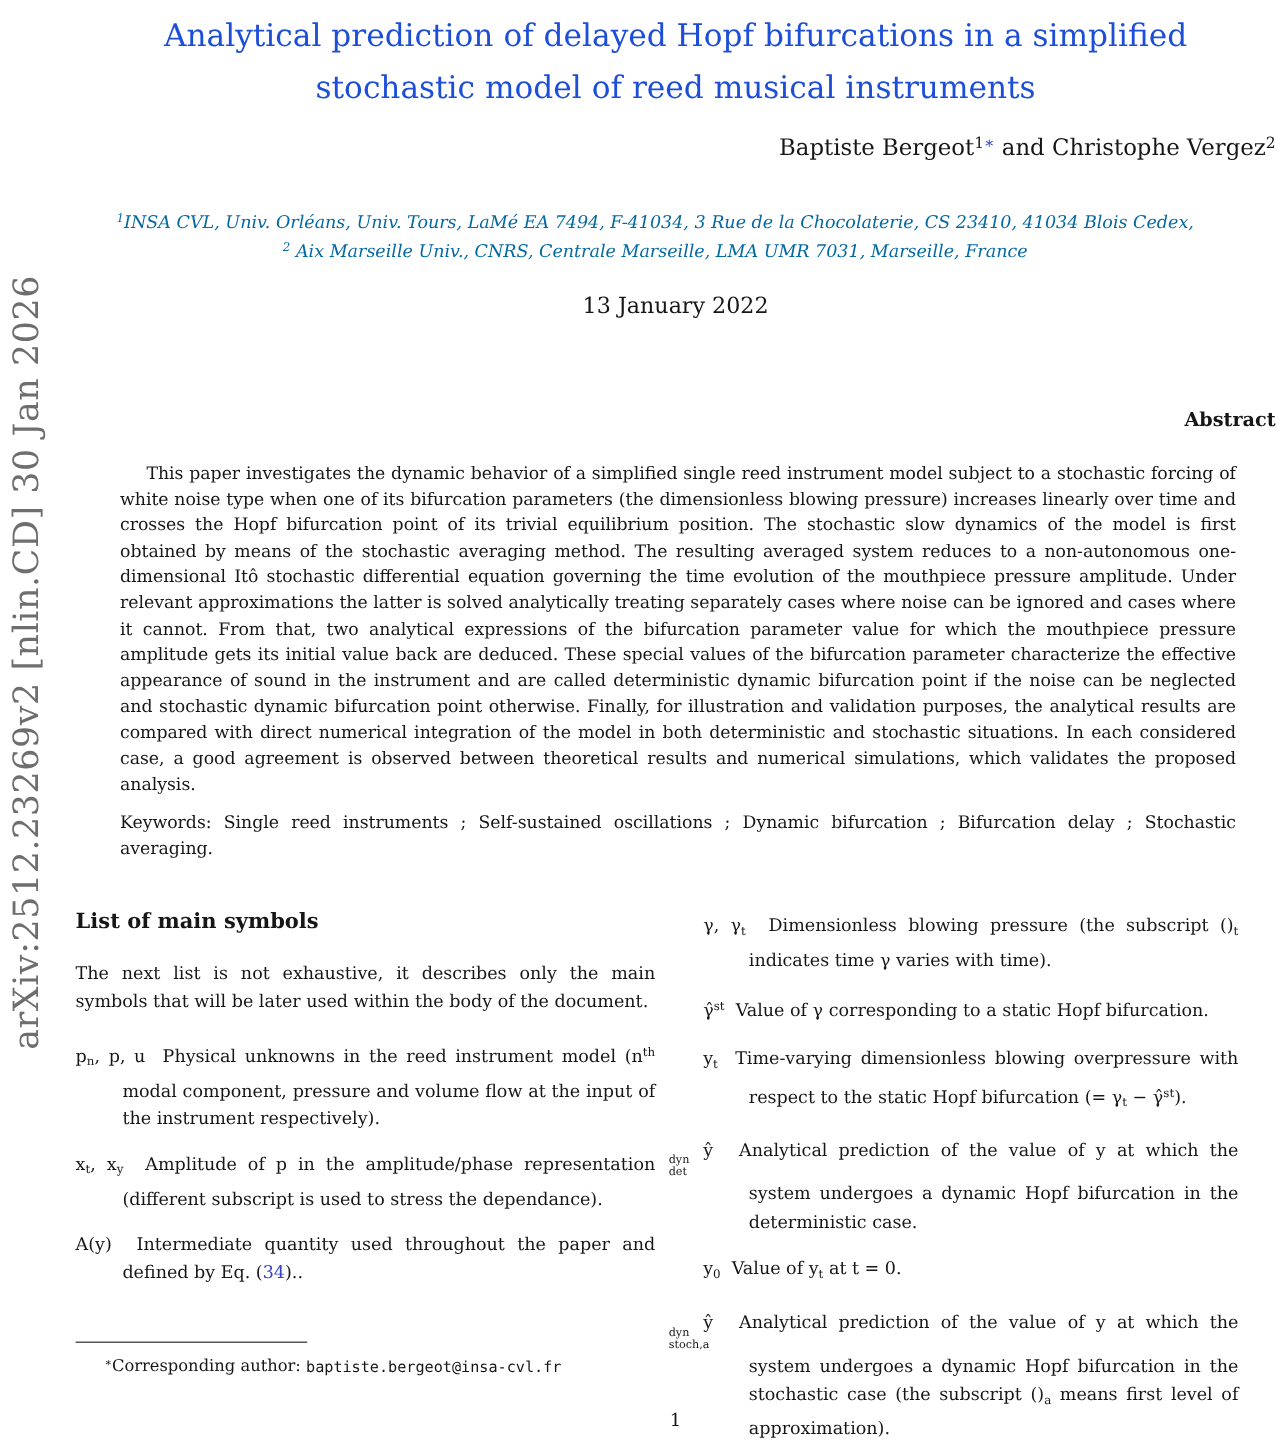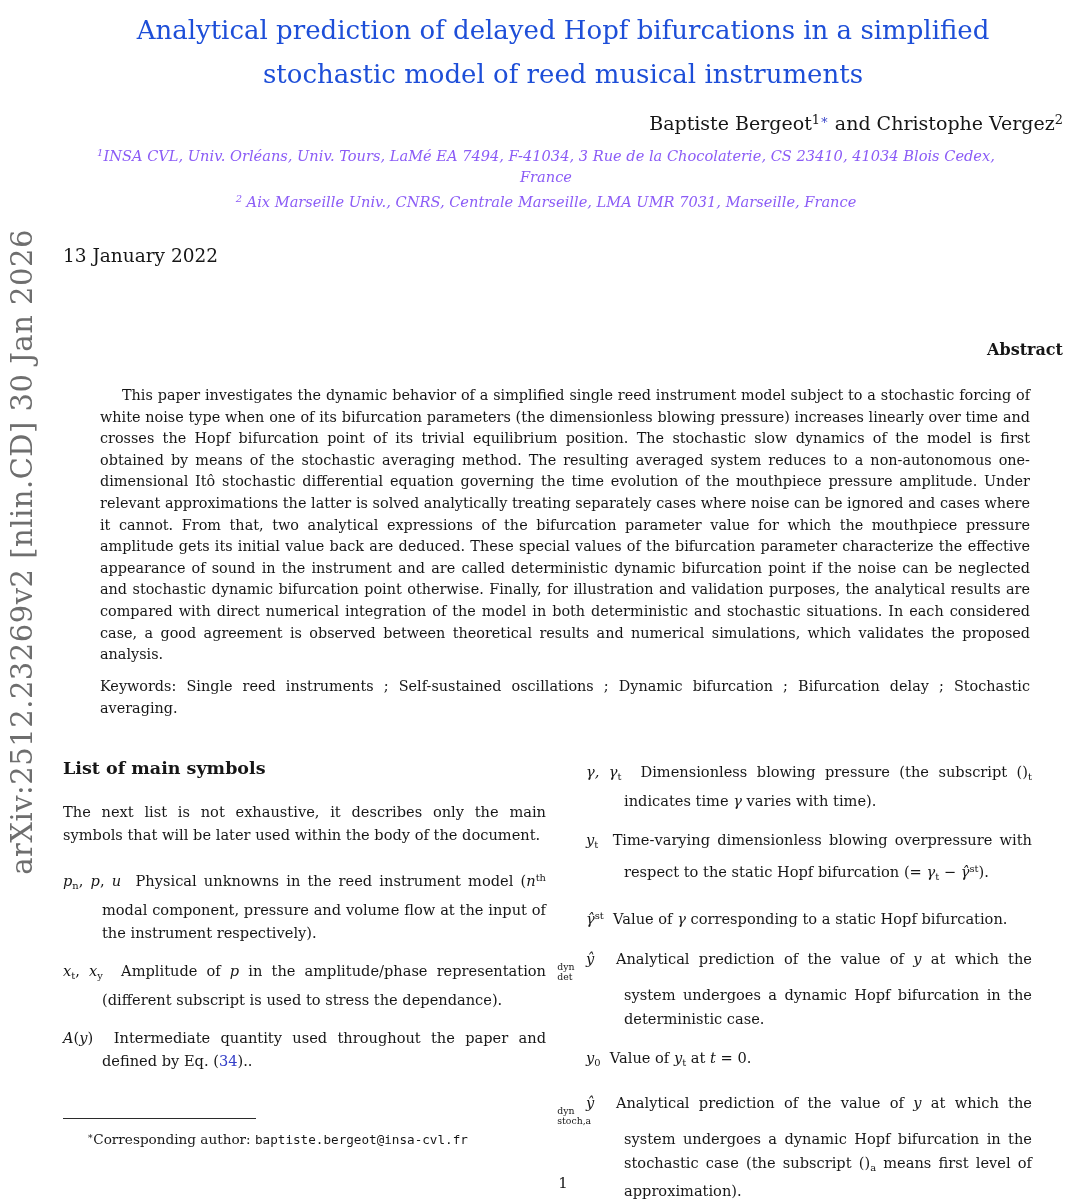--- a/index.html
+++ b/index.html
@@ -11,23 +11,23 @@
   
   .sidebar-label{
     position:absolute;left:22px;top:552px;
     transform:translate(-50%,-50%) rotate(-90deg);
     white-space:nowrap;font-size:29px;color:#6e6e6e;letter-spacing:.5px;
   }
   
   .title{position:absolute;left:63px;top:8px;width:1000px;text-align:center;
     font-size:26px;line-height:44px;color:#1d4ed8;}
   .authors{position:absolute;left:63px;top:112px;width:1000px;text-align:right;font-size:19px;}
-  .affiliations{position:absolute;left:40px;top:142px;width:1012px;text-align:center;
-    font-style:italic;font-size:14.6px;line-height:21.5px;color:#8b5cf6;}
-  .date-line{position:absolute;left:63px;top:245px;width:1000px;font-size:18.5px;}
+  .affiliations{position:absolute;left:40px;top:172px;width:1012px;text-align:center;
+    font-style:italic;font-size:14.6px;line-height:21.5px;color:#0369a1;}
+  .date-line{position:absolute;left:63px;top:245px;width:1000px;text-align:center;font-size:18.5px;}
   
   .abstract-heading{position:absolute;left:63px;top:340px;width:1000px;text-align:right;
     font-weight:bold;font-size:16px;}
   .abstract-body{position:absolute;left:100px;top:385px;width:930px;
     font-size:14.4px;line-height:21.6px;text-align:justify;text-indent:22px;}
   .keywords{position:absolute;left:100px;top:676px;width:930px;
     font-size:14.4px;line-height:21.6px;text-align:justify;}
   
   .col-left{position:absolute;left:63px;top:758px;width:483px;}
   .col-right{position:absolute;left:586px;top:760px;width:446px;}
@@ -36,21 +36,21 @@
   .sym-item{font-size:14.6px;line-height:23.4px;text-align:justify;
     padding-left:39px;text-indent:-39px;margin:0 0 15px 0;}
   .col-right .sym-item{line-height:23.8px;margin-bottom:16px;padding-left:38px;text-indent:-38px;}
   
   .footnote{position:absolute;left:63px;top:1118px;width:483px;font-size:13.6px;line-height:19px;}
   .footnote-rule{width:193px;height:0;border-top:1.2px solid #2b2b2b;margin:0 0 7px 0;}
   .footnote-text{padding-left:24px;}
   
   .page-number{position:absolute;left:63px;top:1174px;width:1000px;text-align:center;font-size:15px;}
   
-  .seg-i{font-style:italic;}
+  .seg-i{}
   .seg-b{font-weight:normal;}
   .seg-sub{font-size:68%;vertical-align:-0.28em;}
   .seg-sup{font-size:68%;vertical-align:0.5em;}
   .seg-mono{font-family:"DejaVu Sans Mono","Liberation Mono",monospace;font-size:93%;margin-top:28px;}
   .seg-link{color:#3540c8;}
   .seg-stack{display:inline-flex;flex-direction:column;align-items:flex-start;
     font-size:64%;line-height:1.12;vertical-align:-0.62em;margin-left:1px;margin-right:2px;}
 </style>
 </head>
 <body>
@@ -59,42 +59,41 @@
 
 <div class="title">
   <div>Analytical prediction of delayed Hopf bifurcations in a simplified</div>
   <div>stochastic model of reed musical instruments</div>
 </div>
 
 <div class="authors"><span>Baptiste Bergeot</span><span class="seg-sup">1</span><span class="seg-sup seg-link">∗</span><span> and Christophe Vergez</span><span class="seg-sup">2</span></div>
 
 <div class="affiliations">
   <div><span class="seg-sup">1</span><span>INSA CVL, Univ. Orléans, Univ. Tours, LaMé EA 7494, F-41034, 3 Rue de la Chocolaterie, CS 23410, 41034 Blois Cedex,</span></div>
-  <div>France</div>
   <div><span class="seg-sup">2</span><span> Aix Marseille Univ., CNRS, Centrale Marseille, LMA UMR 7031, Marseille, France</span></div>
 </div>
 
 <div class="date-line">13 January 2022</div>
 
 <div class="abstract-heading">Abstract</div>
 <div class="abstract-body">This paper investigates the dynamic behavior of a simplified single reed instrument model subject to a stochastic forcing of white noise type when one of its bifurcation parameters (the dimensionless blowing pressure) increases linearly over time and crosses the Hopf bifurcation point of its trivial equilibrium position. The stochastic slow dynamics of the model is first obtained by means of the stochastic averaging method. The resulting averaged system reduces to a non-autonomous one-dimensional Itô stochastic differential equation governing the time evolution of the mouthpiece pressure amplitude. Under relevant approximations the latter is solved analytically treating separately cases where noise can be ignored and cases where it cannot. From that, two analytical expressions of the bifurcation parameter value for which the mouthpiece pressure amplitude gets its initial value back are deduced. These special values of the bifurcation parameter characterize the effective appearance of sound in the instrument and are called deterministic dynamic bifurcation point if the noise can be neglected and stochastic dynamic bifurcation point otherwise. Finally, for illustration and validation purposes, the analytical results are compared with direct numerical integration of the model in both deterministic and stochastic situations. In each considered case, a good agreement is observed between theoretical results and numerical simulations, which validates the proposed analysis.</div>
 <div class="keywords"><span class="seg-b">Keywords:  </span><span>Single reed instruments ; Self-sustained oscillations ; Dynamic bifurcation ; Bifurcation delay ; Stochastic averaging.</span></div>
 
 <div class="col-left">
   <div class="section-heading">List of main symbols</div>
   <div class="col-intro">The next list is not exhaustive, it describes only the main symbols that will be later used within the body of the document.</div>
   <div class="sym-item"><span class="seg-i">p</span><span class="seg-sub">n</span><span>, </span><span class="seg-i">p</span><span>, </span><span class="seg-i">u</span><span>&nbsp; </span><span>Physical unknowns in the reed instrument model (</span><span class="seg-i">n</span><span class="seg-sup">th</span><span> modal component, pressure and volume flow at the input of the instrument respectively).</span></div>
   <div class="sym-item"><span class="seg-i">x</span><span class="seg-sub">t</span><span>, </span><span class="seg-i">x</span><span class="seg-sub">y</span><span>&nbsp; </span><span>Amplitude of </span><span class="seg-i">p</span><span> in the amplitude/phase representation (different subscript is used to stress the dependance).</span></div>
   <div class="sym-item"><span class="seg-i">A</span><span>(</span><span class="seg-i">y</span><span>)</span><span>&nbsp; </span><span>Intermediate quantity used throughout the paper and defined by Eq. (</span><span class="seg-link">34</span><span>)..</span></div>
 </div>
 
 <div class="col-right">
   <div class="sym-item"><span class="seg-i">γ, γ</span><span class="seg-sub">t</span><span>&nbsp; </span><span>Dimensionless blowing pressure (the subscript ()</span><span class="seg-sub">t</span><span> indicates time </span><span class="seg-i">γ</span><span> varies with time).</span></div>
+  <div class="sym-item"><span class="seg-i">γ̂</span><span class="seg-sup">st</span><span>&nbsp; </span><span>Value of </span><span class="seg-i">γ</span><span> corresponding to a static Hopf bifurcation.</span></div>
   <div class="sym-item"><span class="seg-i">y</span><span class="seg-sub">t</span><span>&nbsp; </span><span>Time-varying dimensionless blowing overpressure with respect to the static Hopf bifurcation (= </span><span class="seg-i">γ</span><span class="seg-sub">t</span><span> − </span><span class="seg-i">γ̂</span><span class="seg-sup">st</span><span>).</span></div>
-  <div class="sym-item"><span class="seg-i">γ̂</span><span class="seg-sup">st</span><span>&nbsp; </span><span>Value of </span><span class="seg-i">γ</span><span> corresponding to a static Hopf bifurcation.</span></div>
   <div class="sym-item"><span class="seg-i">ŷ</span><span class="seg-stack">
         <span>dyn</span>
         <span>det</span>
       </span><span>&nbsp; </span><span>Analytical prediction of the value of </span><span class="seg-i">y</span><span> at which the system undergoes a dynamic Hopf bifurcation in the deterministic case.</span></div>
   <div class="sym-item"><span class="seg-i">y</span><span class="seg-sub">0</span><span>&nbsp; </span><span>Value of </span><span class="seg-i">y</span><span class="seg-sub">t</span><span> at </span><span class="seg-i">t</span><span> = 0.</span></div>
   <div class="sym-item"><span class="seg-i">ŷ</span><span class="seg-stack">
         <span>dyn</span>
         <span>stoch,a</span>
       </span><span>&nbsp; </span><span>Analytical prediction of the value of </span><span class="seg-i">y</span><span> at which the system undergoes a dynamic Hopf bifurcation in the stochastic case (the subscript ()</span><span class="seg-sub">a</span><span> means first level of approximation).</span></div>
 </div>

